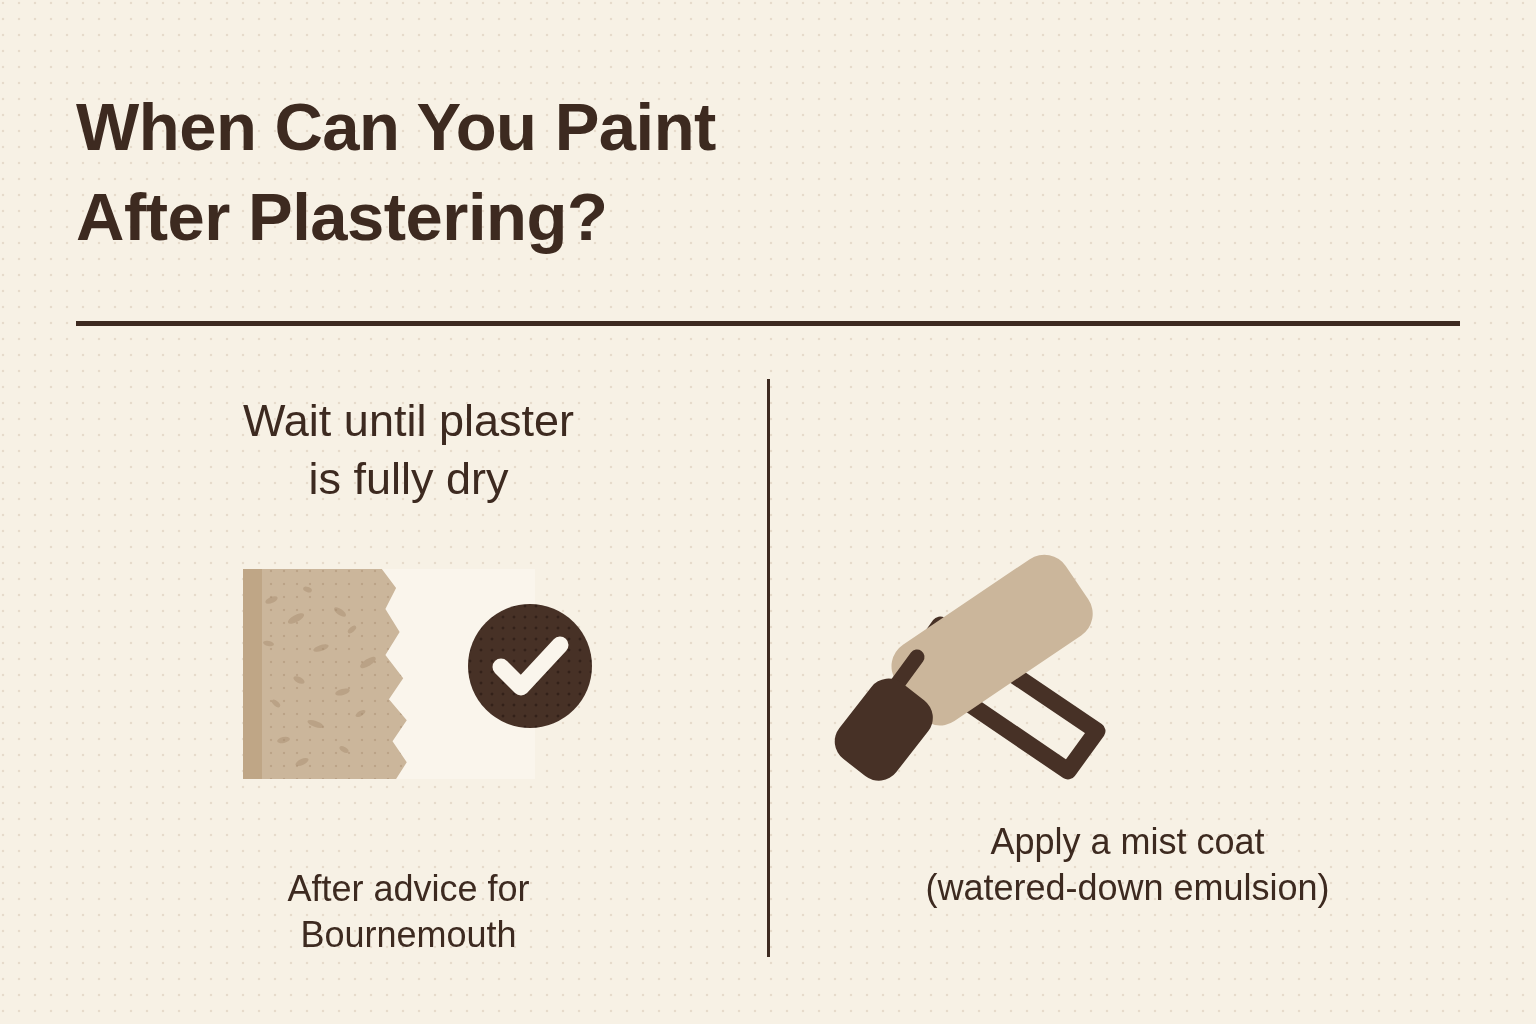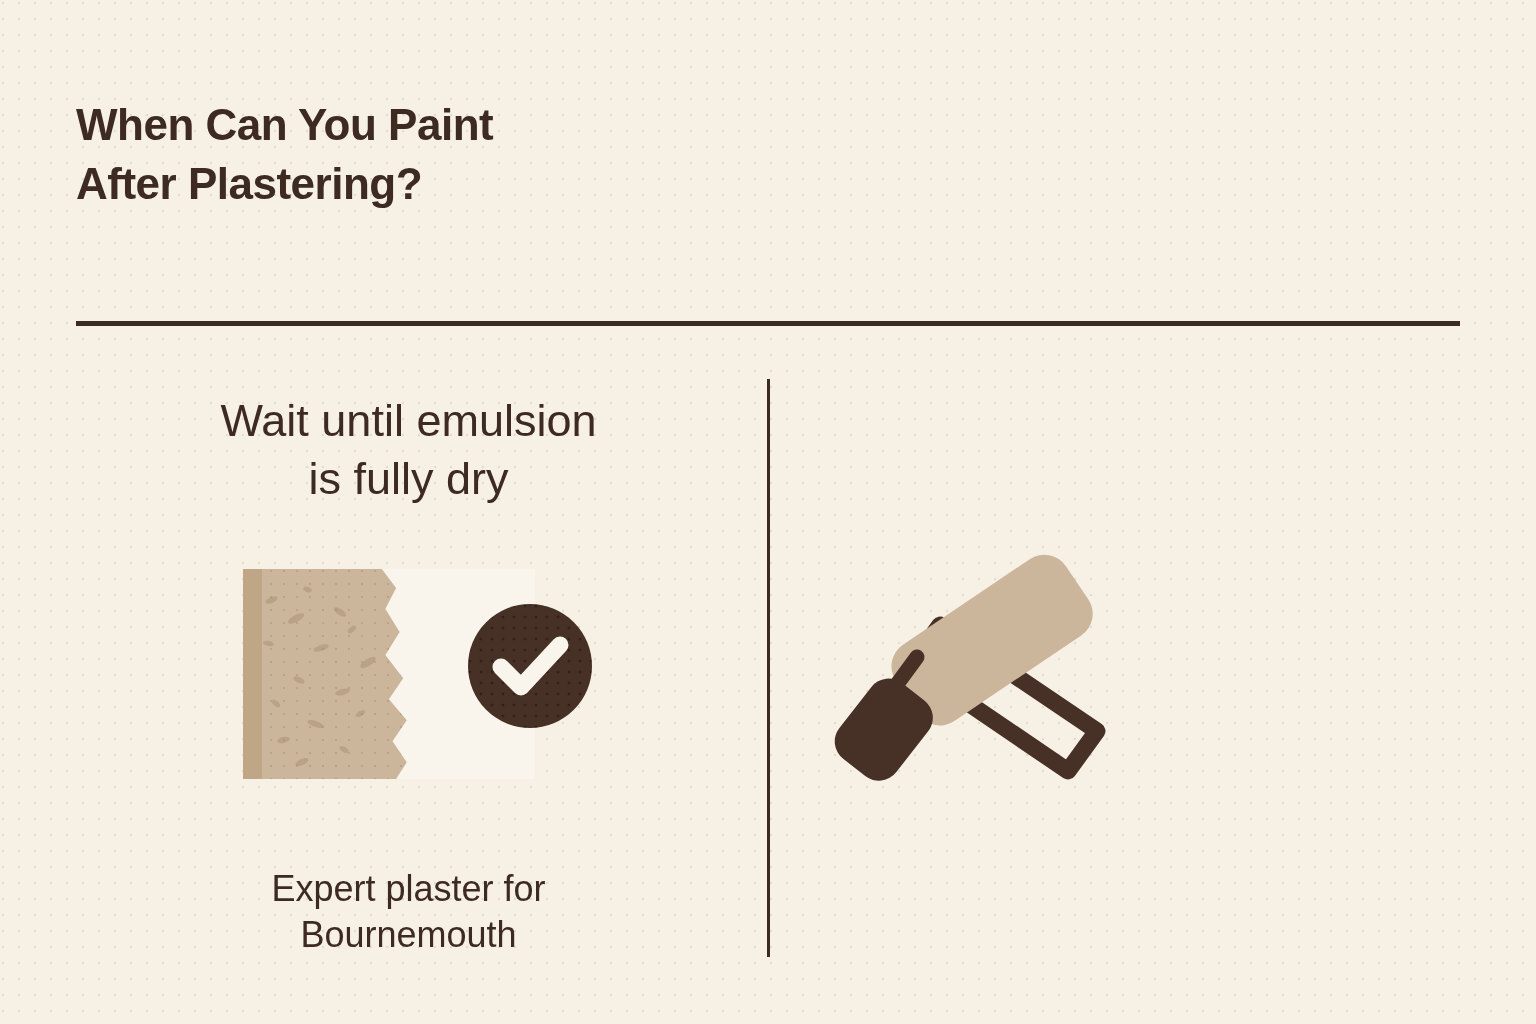--- a/index.html
+++ b/index.html
@@ -22,24 +22,24 @@
     background-image:
       radial-gradient(circle at 3px 3px, rgba(170,140,110,0.22) 1.3px, transparent 1.6px);
     background-size: 16px 16px;
     overflow: hidden;
   }
 
   
   .title {
     position: absolute;
     left: 76px;
-    top: 96px;
+    top: 82px;
     width: 1000px;
     color: #3d2a20;
-    font-size: 44px;
+    font-size: 67px;
     font-weight: bold;
     line-height: 1.34;
     letter-spacing: -0.5px;
     white-space: pre-line;
   }
 
   
   .hrule {
     position: absolute;
     left: 76px;
@@ -175,21 +175,21 @@
 <div id="infographic">
 
   <div class="title">When Can You Paint
 After Plastering?</div>
 
   <div class="hrule"></div>
   <div class="vrule"></div>
 
   <div class="col col-left">
 
-    <div class="col-heading">Wait until emulsion
+    <div class="col-heading">Wait until plaster
 is fully dry</div>
 
     <div class="plaster-icon">
       <div class="plaster-light"></div>
       <div class="plaster-wet"></div>
       <div class="plaster-speckle">
         <div class="blob" style="left:22px;top:28px;width:13px;height:6px;transform:rotate(-22deg)"></div>
         <div class="blob" style="left:60px;top:18px;width:9px;height:5px;transform:rotate(18deg)"></div>
         <div class="blob" style="left:44px;top:46px;width:18px;height:7px;transform:rotate(-28deg)"></div>
         <div class="blob" style="left:90px;top:40px;width:14px;height:6px;transform:rotate(35deg)"></div>
@@ -209,21 +209,21 @@
       <div class="plaster-edge"></div>
     </div>
 
     <div class="check-badge">
       <div class="check-circle"></div>
       <svg viewBox="0 0 124 124">
         <path d="M33 63 L53 83 L92 41" fill="none" stroke="#faf5ec" stroke-width="17" stroke-linecap="round" stroke-linejoin="round"></path>
       </svg>
     </div>
 
-    <div class="col-caption caption-left">Expert plaster for
+    <div class="col-caption caption-left">After advice for
 Bournemouth</div>
   </div>
 
   <div class="col col-right">
 
 
     <div class="roller-icon">
       <svg viewBox="0 0 300 260" width="300" height="260">
         <g>
           <path d="M96 122 L128 78 L232 148 L188 200 L108 148" fill="none" stroke="#473126" stroke-width="0"></path>
@@ -236,15 +236,17 @@
         </g>
 
         <path d="M92 118 L70 148" fill="none" stroke="#473126" stroke-width="15" stroke-linecap="round"></path>
 
         <g transform="rotate(-52 58 190)">
           <rect x="10" y="155" width="96" height="72" rx="22" ry="22" fill="#473126"></rect>
         </g>
       </svg>
     </div>
 
+    <div class="col-caption caption-right">Apply a mist coat
+(watered-down emulsion)</div>
   </div>
 
 </div>
 
 </body></html>

